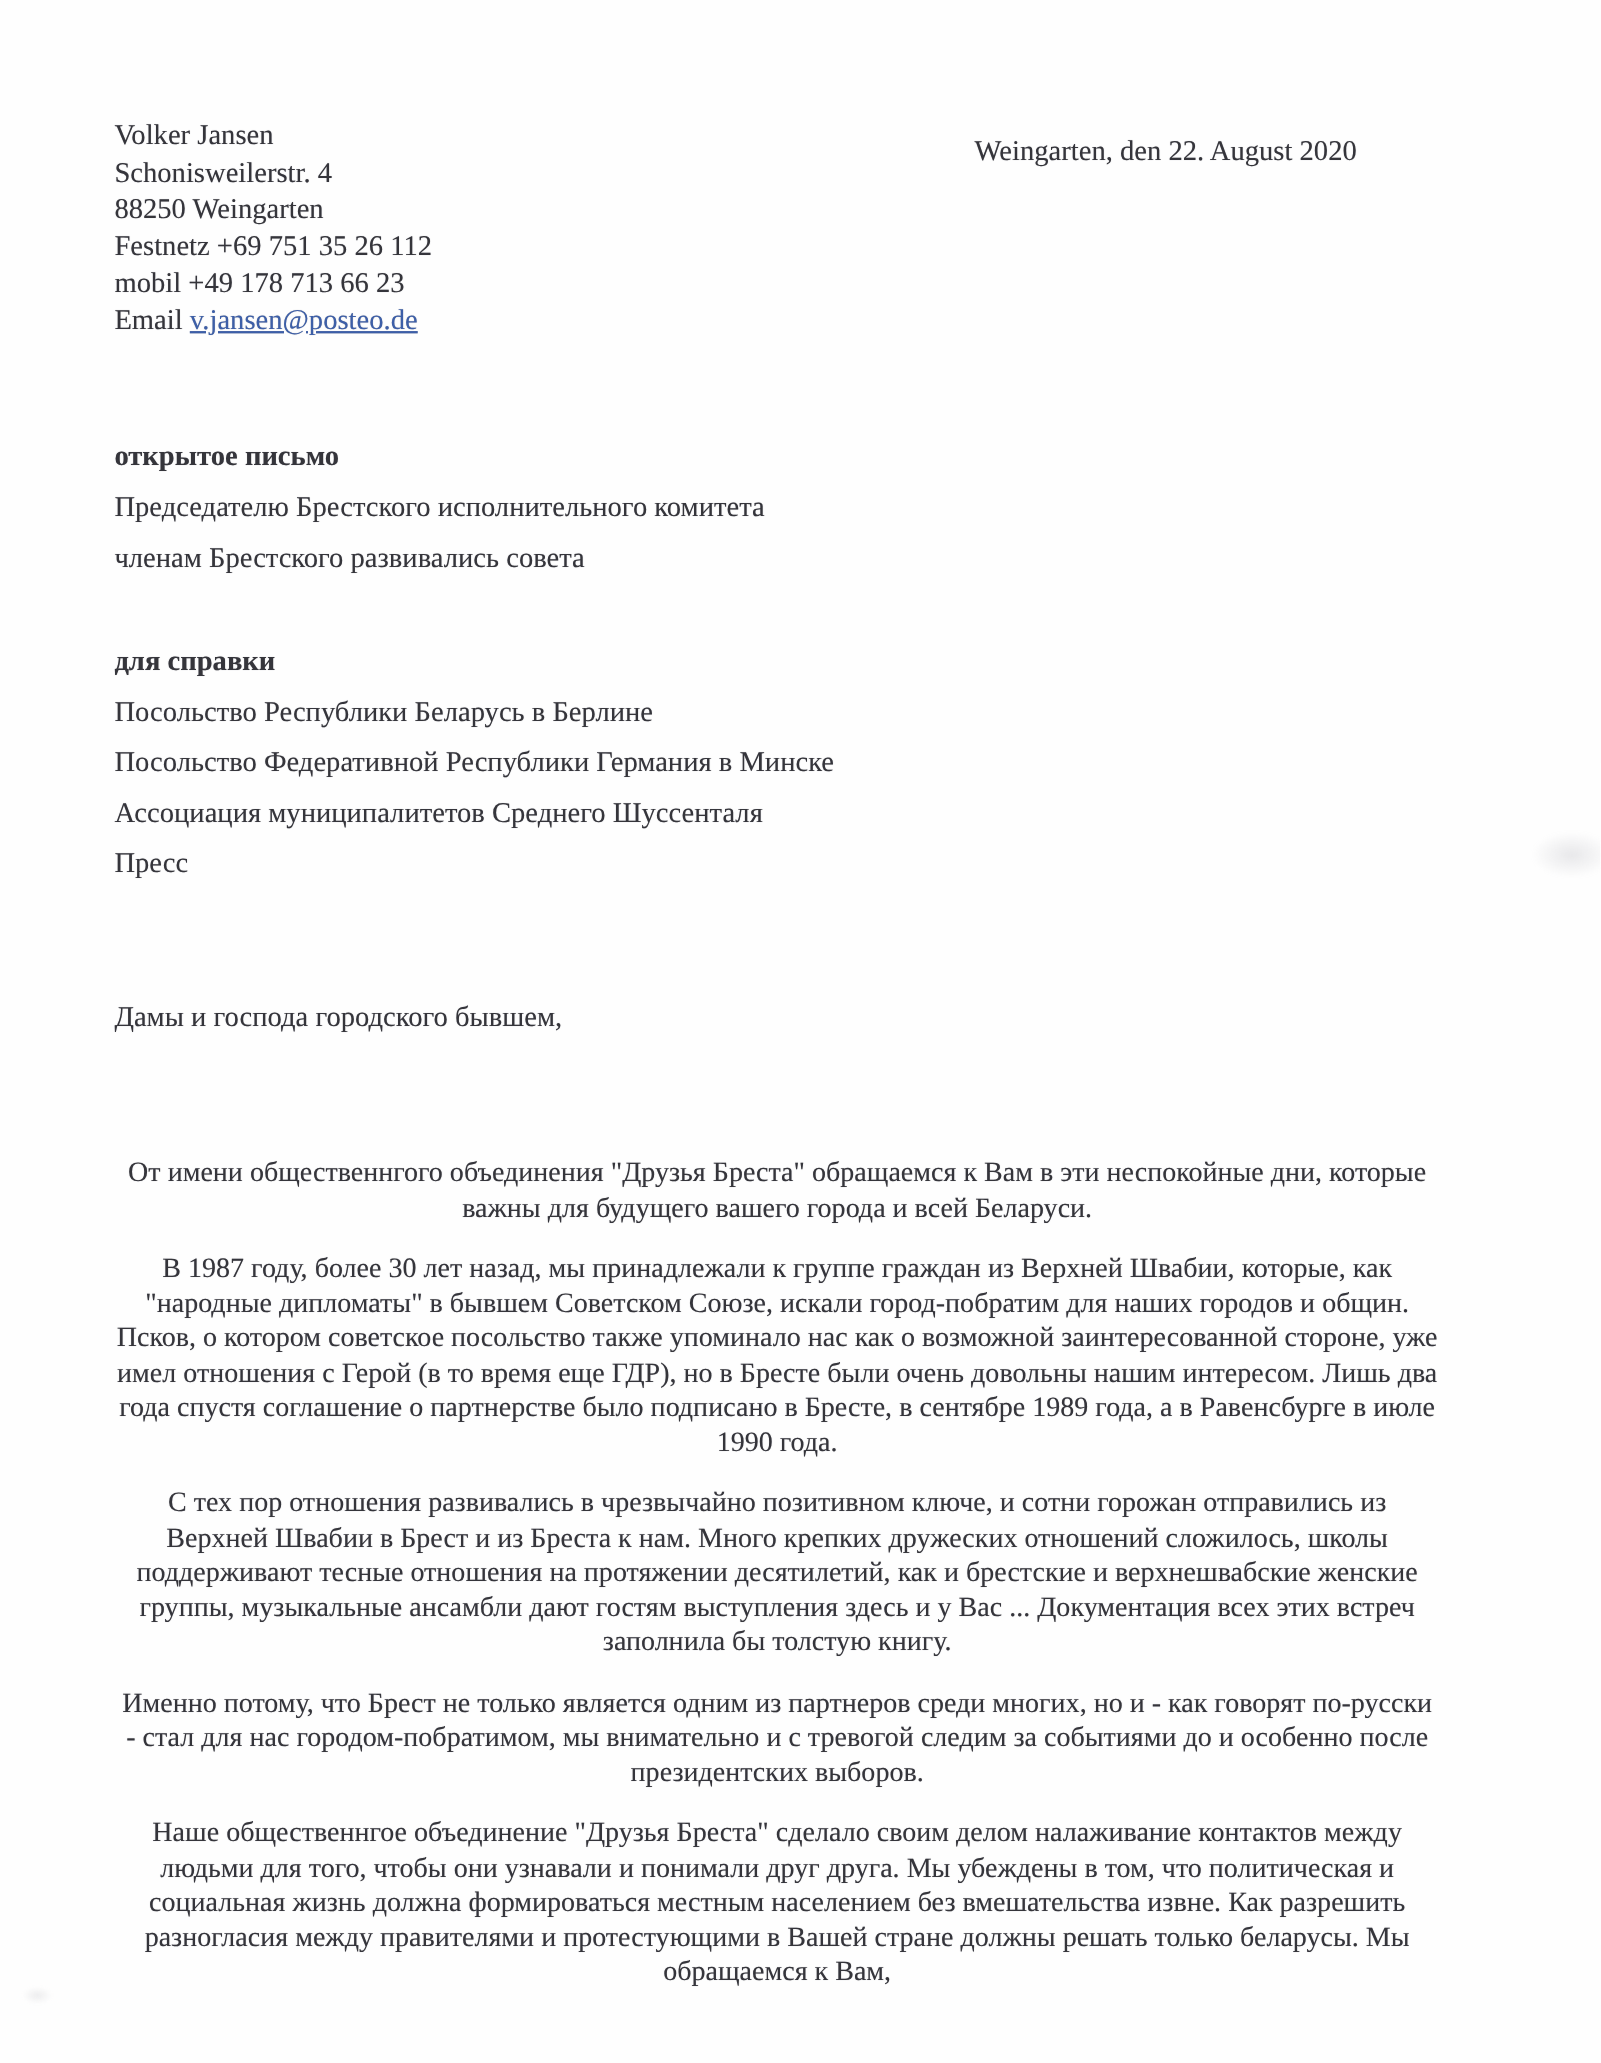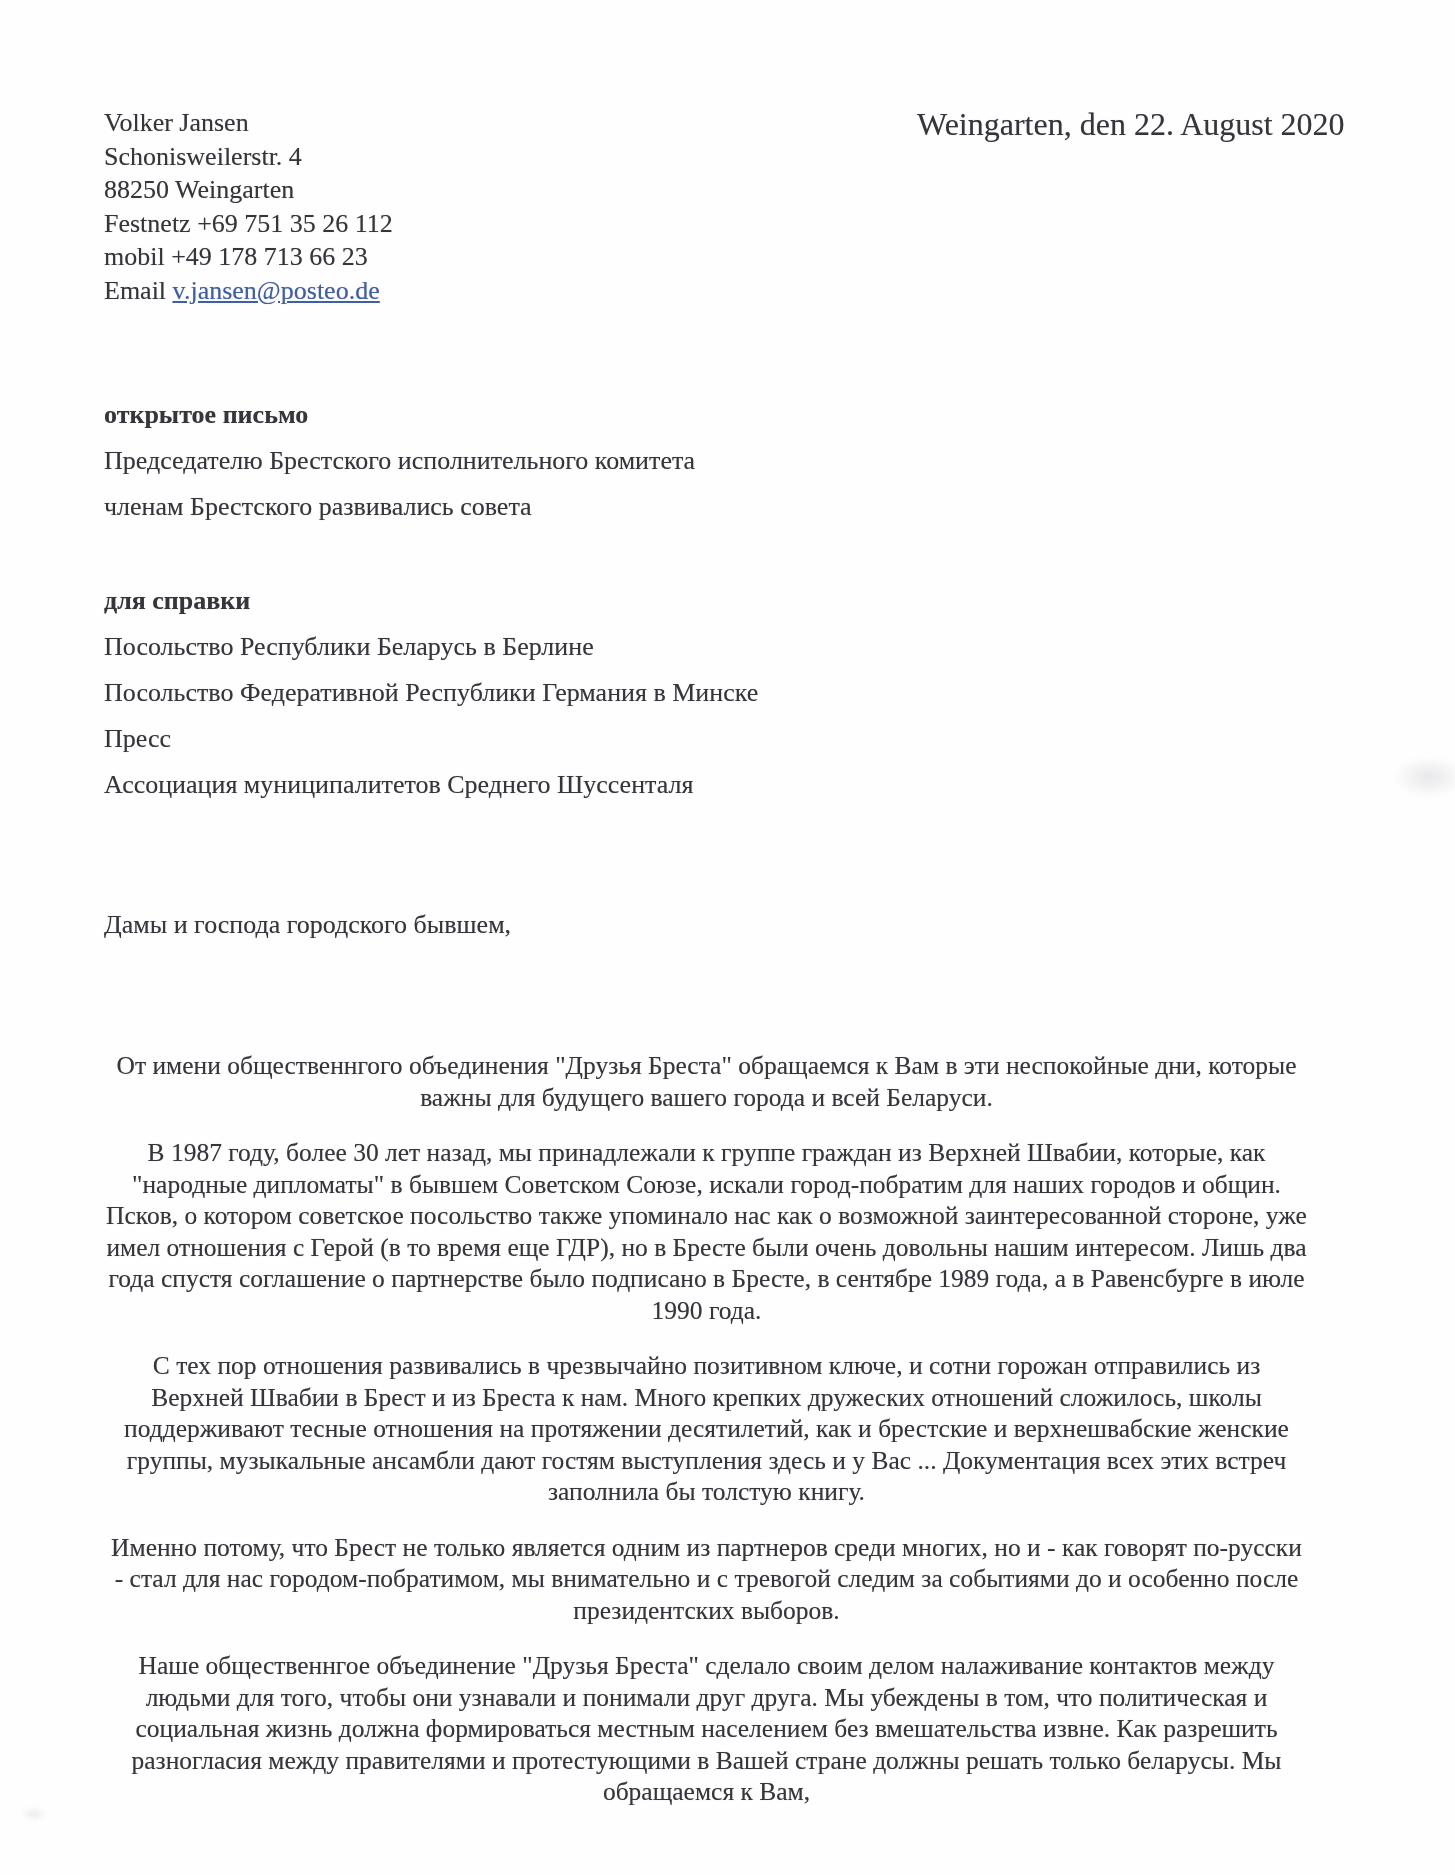--- a/index.html
+++ b/index.html
@@ -32,25 +32,24 @@
     white-space: nowrap;
   }
   .email-link {
     color: var(--link, #3d5fa8);
     text-decoration: underline;
     cursor: pointer;
   }
   .dateline {
     position: absolute;
     left: 886px;
-    top: 108px;
-    font-size: 32px;
+    top: 120px;
+    font-size: 26px;
     line-height: 33px;
     white-space: nowrap;
-    margin-left: 31px;
   }
   .block {
     position: absolute;
     left: 104px;
     font-size: 26px;
   }
   .block .row {
     line-height: 33px;
     margin-bottom: 13px;
     white-space: nowrap;
@@ -117,22 +116,22 @@
     <div class="block subject">
       <div class="row bold">открытое письмо</div>
       <div class="row">Председателю Брестского исполнительного комитета</div>
       <div class="row">членам Брестского развивались совета</div>
     </div>
 
     <div class="block reference">
       <div class="row bold">для справки</div>
       <div class="row">Посольство Республики Беларусь в Берлине</div>
       <div class="row">Посольство Федеративной Республики Германия в Минске</div>
+      <div class="row">Ассоциация муниципалитетов Среднего Шуссенталя</div>
       <div class="row">Пресс</div>
-      <div class="row">Ассоциация муниципалитетов Среднего Шуссенталя</div>
     </div>
 
     <div class="block salutation">
       <div class="row">Дамы и господа городского бывшем,</div>
     </div>
 
     <div class="body">
       <p>От имени общественнгого объединения "Друзья Бреста" обращаемся к Вам в эти неспокойные дни, которые важны для будущего вашего города и всей Беларуси.</p>
       <p>В 1987 году, более 30 лет назад, мы принадлежали к группе граждан из Верхней Швабии, которые, как "народные дипломаты" в бывшем Советском Союзе, искали город-побратим для наших городов и общин. Псков, о котором советское посольство также упоминало нас как о возможной заинтересованной стороне, уже имел отношения с Герой (в то время еще ГДР), но в Бресте были очень довольны нашим интересом. Лишь два года спустя соглашение о партнерстве было подписано в Бресте, в сентябре 1989 года, а в Равенсбурге в июле 1990 года.</p>
       <p>С тех пор отношения развивались в чрезвычайно позитивном ключе, и сотни горожан отправились из Верхней Швабии в Брест и из Бреста к нам. Много крепких дружеских отношений сложилось, школы поддерживают тесные отношения на протяжении десятилетий, как и брестские и верхнешвабские женские группы, музыкальные ансамбли дают гостям выступления здесь и у Вас ... Документация всех этих встреч заполнила бы толстую книгу.</p>

